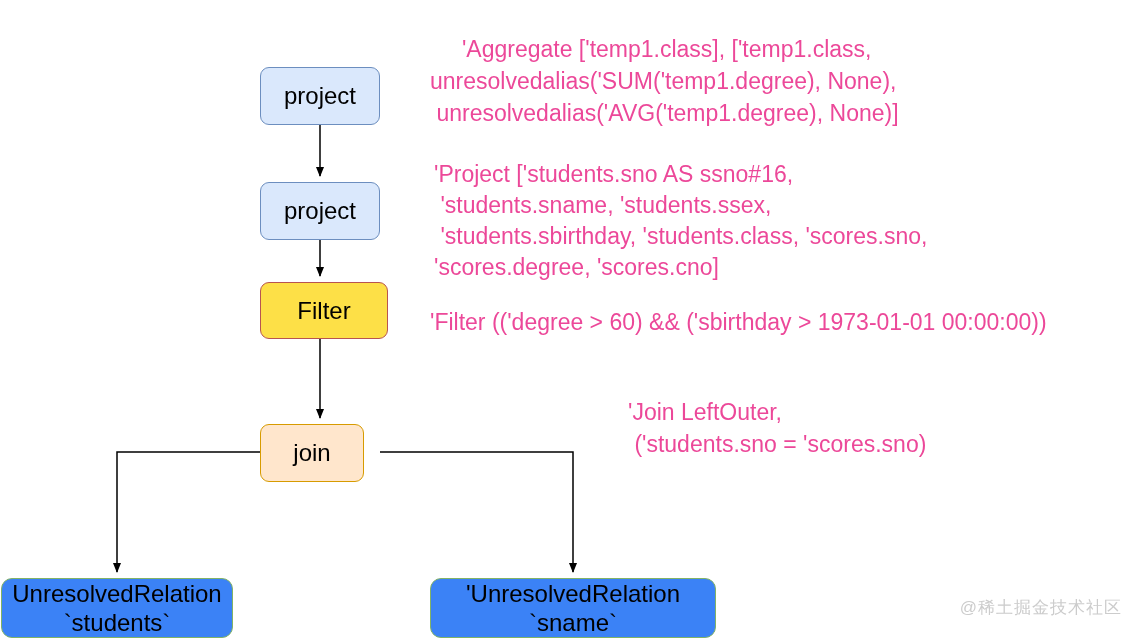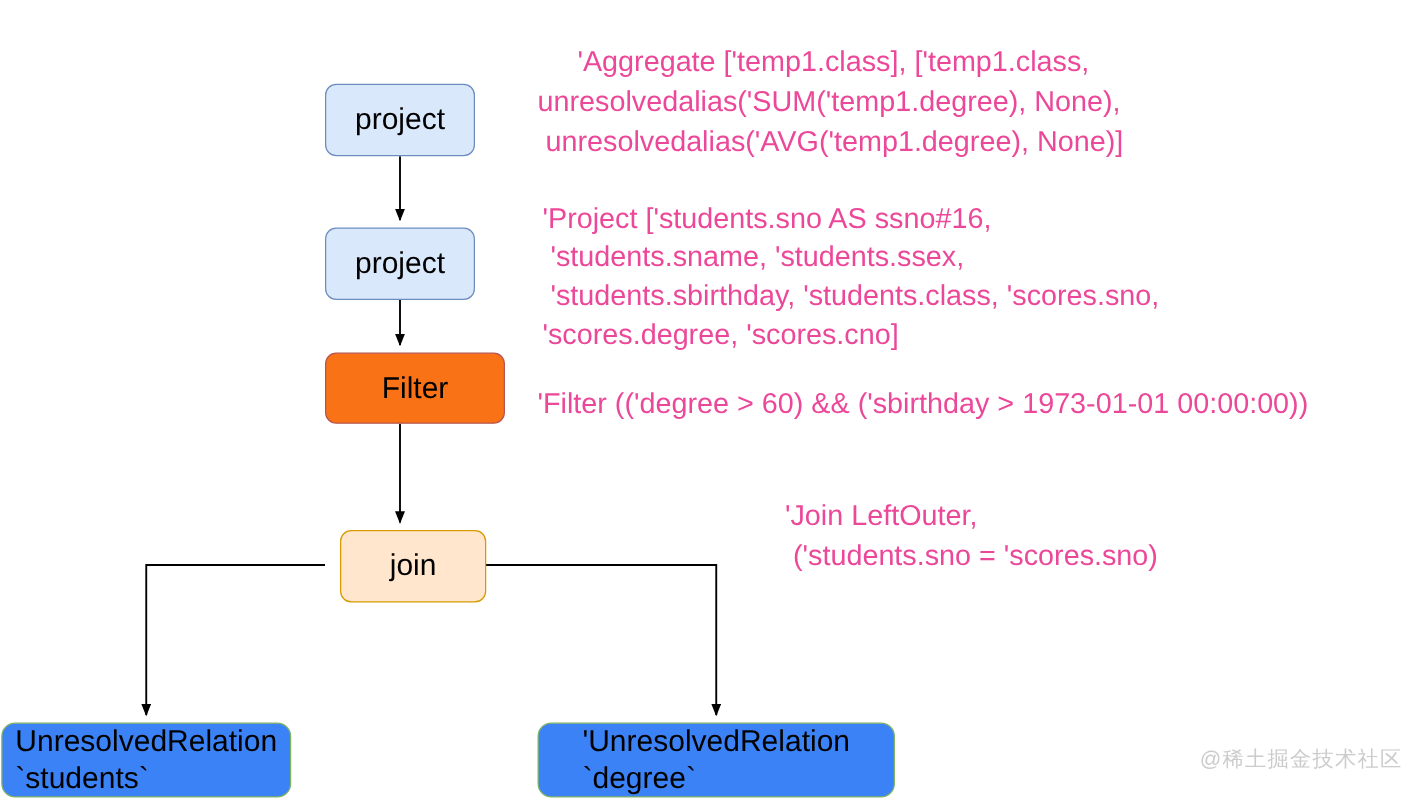--- a/index.html
+++ b/index.html
@@ -16,41 +16,41 @@
     position: absolute;
     left: 0; top: 0;
     width: 1138px; height: 640px;
     pointer-events: none;
   }
   .node {
     position: absolute;
     display: flex;
     align-items: center;
     justify-content: center;
+    text-align: center;
     border-radius: 9px;
     font-size: 24px;
     line-height: 28px;
     white-space: pre;
     box-sizing: border-box;
   }
   .node-project {
     left: 260px; width: 120px; height: 58px;
     background: #dae8fc;
     border: 1.5px solid #6c8ebf;
   }
   .node-filter {
-    left: 260px; top: 282px; width: 144px; height: 57px;
-    background: #f97316;
+    left: 260px; top: 282px; width: 128px; height: 57px;
+    background: #fde047;
     border: 1.5px solid #b85450;
   }
   .node-join {
-    left: 260px; top: 424px; width: 117px; height: 58px;
+    left: 260px; top: 424px; width: 104px; height: 58px;
     background: #ffe6cc;
     border: 1.5px solid #d79b00;
-    margin-left: 12px;
   }
   .node-relation {
     top: 578px; height: 60px;
     background: #3b82f6;
     border: 1.5px solid #82b366;
     border-radius: 11px;
     line-height: 29px;
   }
   .node-students { left: 1px; width: 232px; }
   .node-scores  { left: 430px; width: 286px; }
@@ -98,21 +98,21 @@
   <div class="node node-project" style="top:182px">project</div>
 
   <div class="node node-filter">Filter</div>
 
   <div class="node node-join">join</div>
 
   <div class="node node-relation node-students">UnresolvedRelation
 `students`</div>
 
   <div class="node node-relation node-scores">'UnresolvedRelation
-`degree`</div>
+`sname`</div>
 
   <div class="annotation ann-aggregate">     'Aggregate ['temp1.class], ['temp1.class,
 unresolvedalias('SUM('temp1.degree), None),
  unresolvedalias('AVG('temp1.degree), None)]</div>
 
   <div class="annotation ann-project">'Project ['students.sno AS ssno#16,
  'students.sname, 'students.ssex,
  'students.sbirthday, 'students.class, 'scores.sno,
 'scores.degree, 'scores.cno]</div>
 

